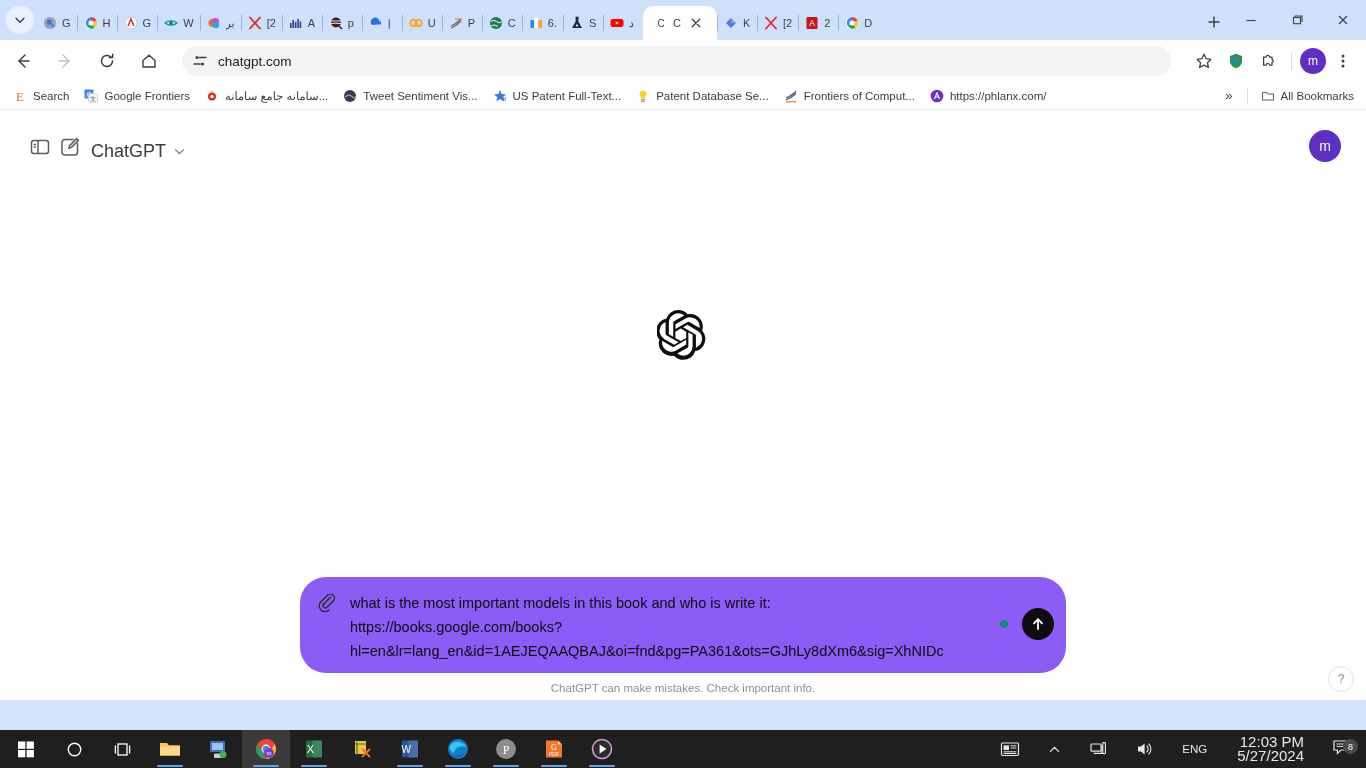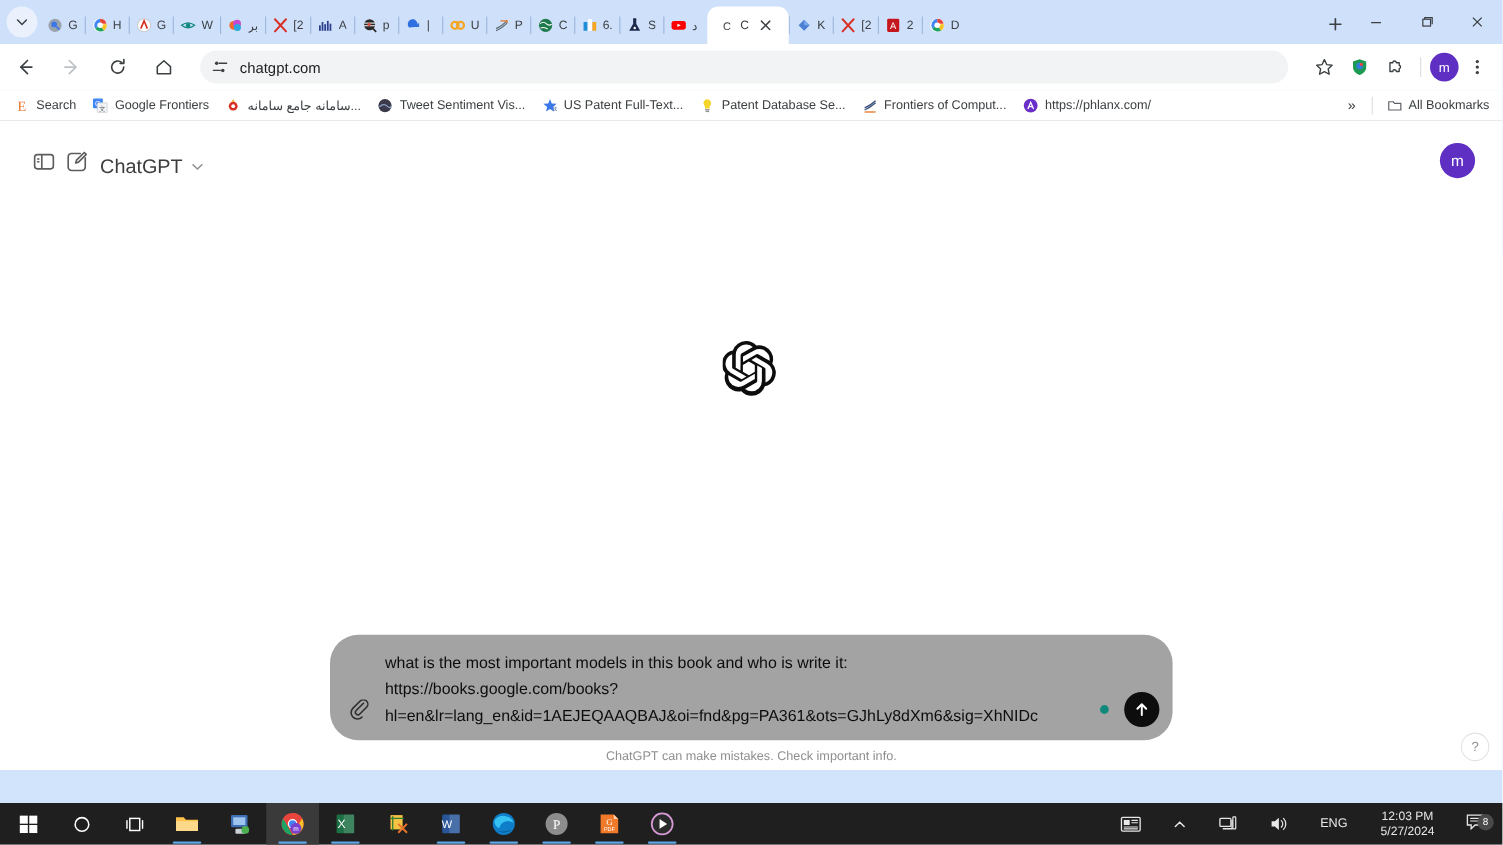--- a/index.html
+++ b/index.html
@@ -117,22 +117,22 @@
   .gpt-avatar {
     margin-left: auto; width: 32px; height: 32px; border-radius: 50%;
     background: #5f2ec2; color: #fff; font-size: 14px;
     display: flex; align-items: center; justify-content: center; cursor: pointer;
   }
   .gpt-body { flex: 1 1 auto; display: flex; align-items: center; justify-content: center; }
   .oai-logo { width: 52px; height: 52px; margin-top: -70px; }
 
   .composer-wrap { flex: 0 0 auto; padding-bottom: 6px; }
   .composer {
-    width: 766px; margin: 0 auto; background: #a3a3a3; border-radius: 26px;
-    display: flex; align-items: flex-end; padding: 10px 12px 10px 10px; gap: 6px; min-height: 56px;
+    width: 766px; margin: 0 auto; background: #8b5cf6; border-radius: 26px;
+    display: flex; padding: 10px 12px 10px 10px; gap: 6px; min-height: 56px;
   }
   .clip-btn {
     width: 34px; height: 34px; flex: 0 0 34px; display: flex; align-items: center;
     justify-content: center; cursor: pointer; color: #2f2f2f;
   }
   .composer-text {
     flex: 1 1 auto; font-size: 14.5px; line-height: 24px; color: #0d0d0d;
     padding: 4px 0 0 0; word-break: break-all; min-width: 0; cursor: text;
   }
   .caret { display: inline-block; width: 1px; height: 15px; background: #0d0d0d; vertical-align: -2px; }
@@ -159,21 +159,21 @@
     position: relative; cursor: pointer; flex: 0 0 auto;
   }
   .tb-item.running::after {
     content: ""; position: absolute; bottom: 1px; left: 11px; width: 26px; height: 2px;
     background: #60a5e8; border-radius: 1px;
   }
   .tb-item.active { background: #3a3a3a; }
   .tray { margin-left: auto; display: flex; align-items: center; gap: 14px; padding-right: 2px; }
   .tray-item { padding: 0 7px; height: 38px; display: flex; align-items: center; justify-content: center; cursor: pointer; color: #e8e8e8; }
   .tray-lang { font-size: 11.5px; color: #e8e8e8; padding: 0 8px; cursor: pointer; }
-  .clock { font-size: 11px; color: #e8e8e8; text-align: center; line-height: 14px; padding: 0 8px; cursor: pointer; }
+  .clock { font-size: 15px; color: #e8e8e8; text-align: right; line-height: 14px; padding: 0 8px; cursor: pointer; }
   .notif { position: relative; padding: 0 10px 0 6px; cursor: pointer; }
   .notif-badge {
     position: absolute; right: 4px; bottom: 6px; width: 15px; height: 15px; border-radius: 50%;
     background: #4a4a4a; color: #fff; font-size: 9px; display: flex; align-items: center; justify-content: center;
   }
 </style>
 </head>
 <body>
 
 <div class="browser">

